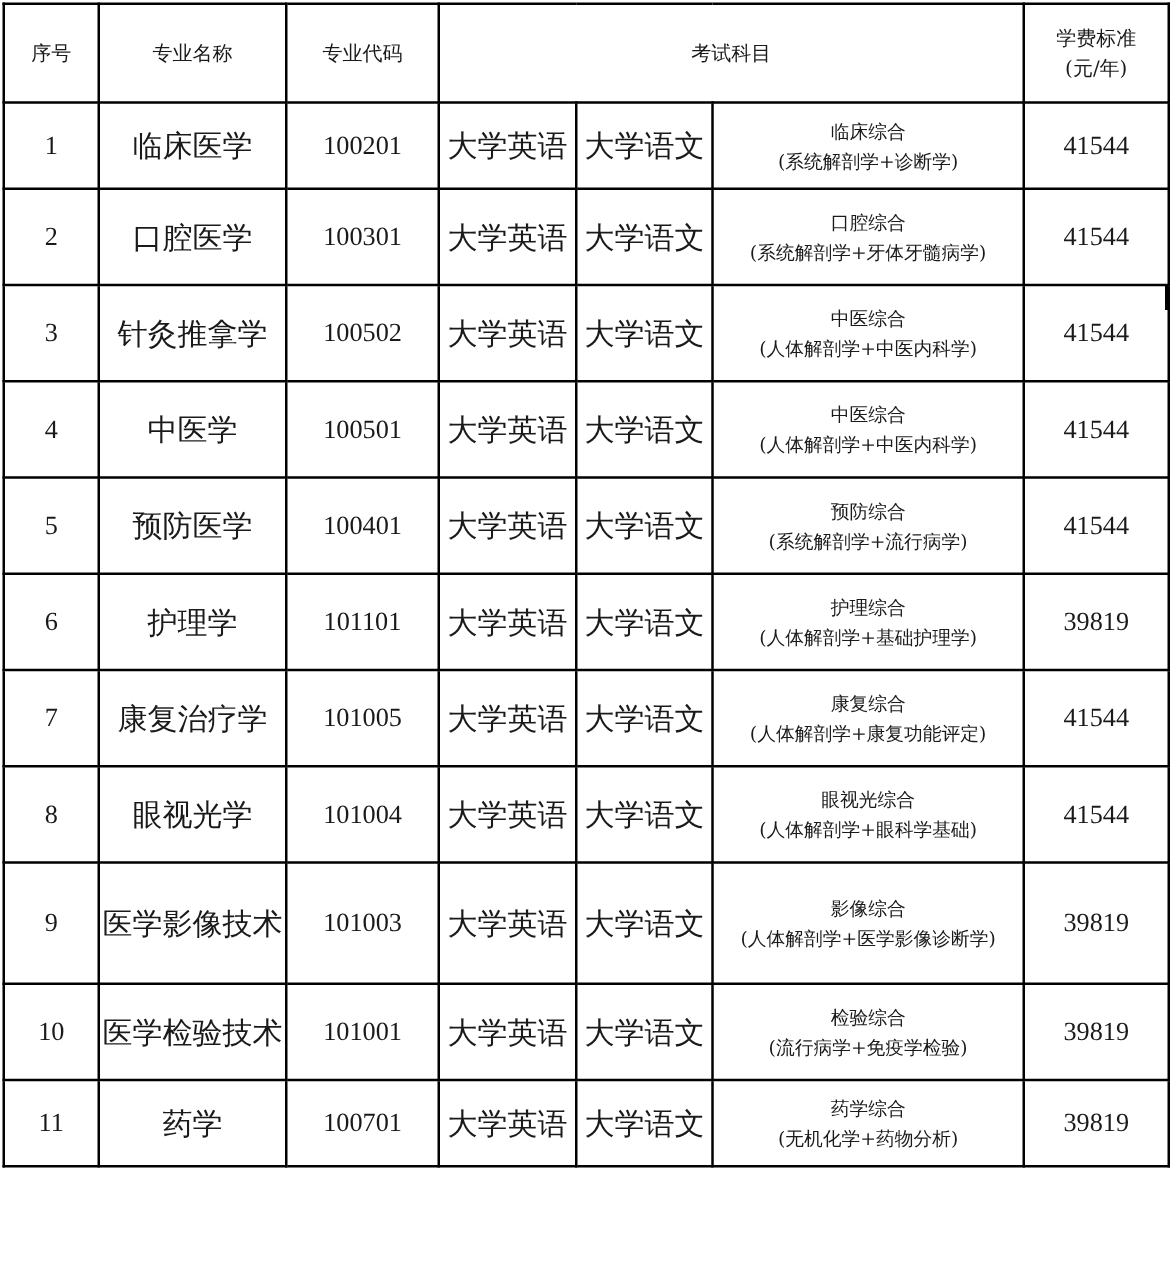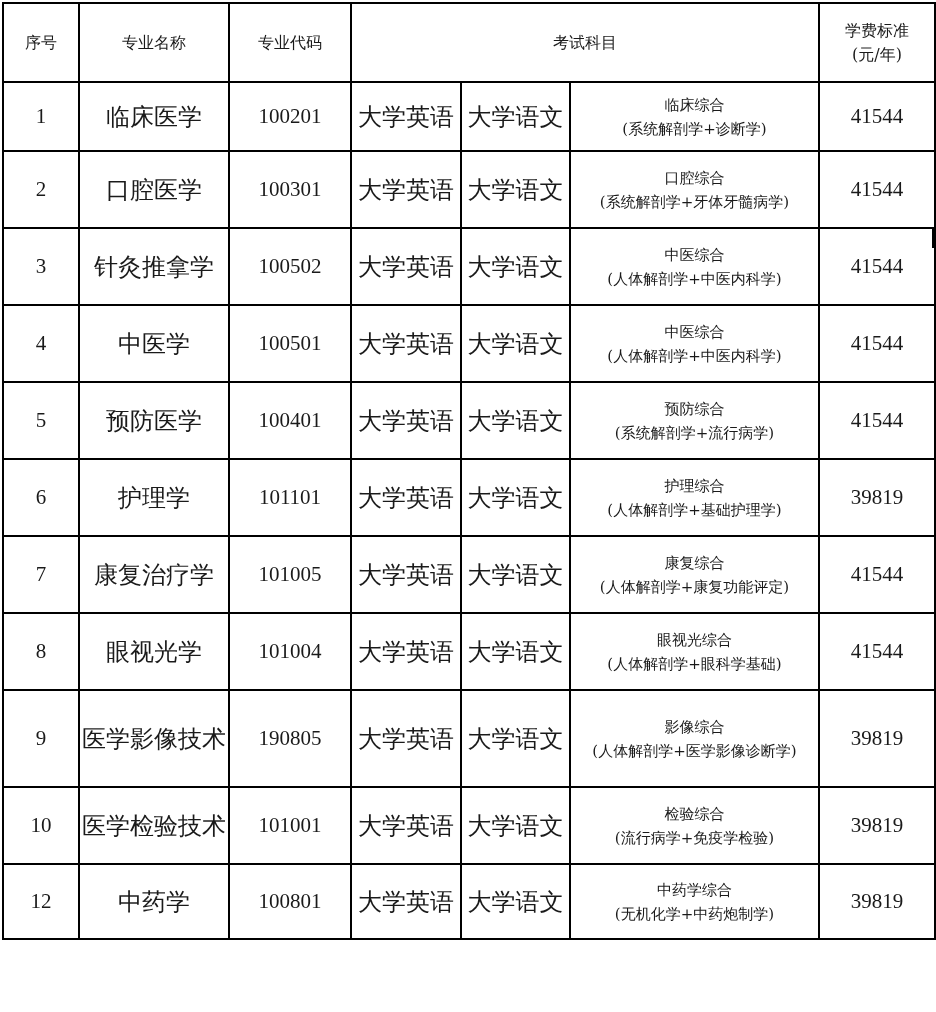--- a/index.html
+++ b/index.html
@@ -131,49 +131,49 @@
     <td class="main">大学语文</td>
     <td class="exam3">
       <div>眼视光综合</div>
       <div>(人体解剖学+眼科学基础)</div>
     </td>
     <td class="num">41544</td>
   </tr>
       <tr style="height: 97px;">
     <td class="num">9</td>
     <td class="main">医学影像技术</td>
-    <td class="num">190805</td>
+    <td class="num">101003</td>
     <td class="main">大学英语</td>
     <td class="main">大学语文</td>
     <td class="exam3">
       <div>影像综合</div>
       <div style="padding: 0px 18px;">(人体解剖学+医学影像诊断学)</div>
     </td>
     <td class="num">39819</td>
   </tr>
       <tr style="height: 77px;">
     <td class="num">10</td>
     <td class="main">医学检验技术</td>
     <td class="num">101001</td>
     <td class="main">大学英语</td>
     <td class="main">大学语文</td>
     <td class="exam3">
       <div>检验综合</div>
       <div>(流行病学+免疫学检验)</div>
     </td>
     <td class="num">39819</td>
   </tr>
-      <tr style="height: 75px;">
-    <td class="num">12</td>
-    <td class="main">中药学</td>
-    <td class="num">100801</td>
+      <tr style="height: 69px;">
+    <td class="num">11</td>
+    <td class="main">药学</td>
+    <td class="num">100701</td>
     <td class="main">大学英语</td>
     <td class="main">大学语文</td>
     <td class="exam3">
-      <div>中药学综合</div>
-      <div>(无机化学+中药炮制学)</div>
+      <div>药学综合</div>
+      <div>(无机化学+药物分析)</div>
     </td>
     <td class="num">39819</td>
   </tr>
     </tbody>
 </table>
 
 <div class="edge-mark"></div>
 
 </body></html>

